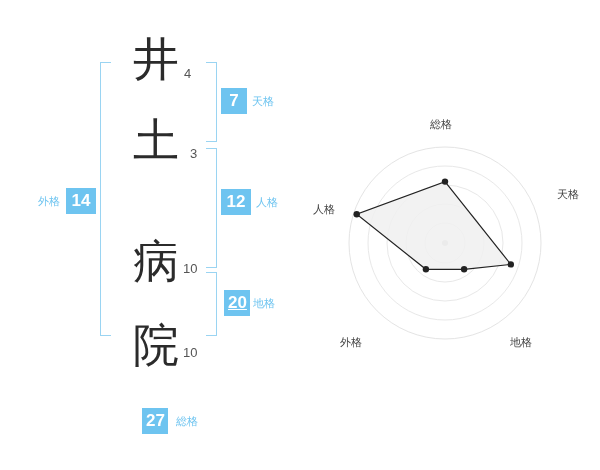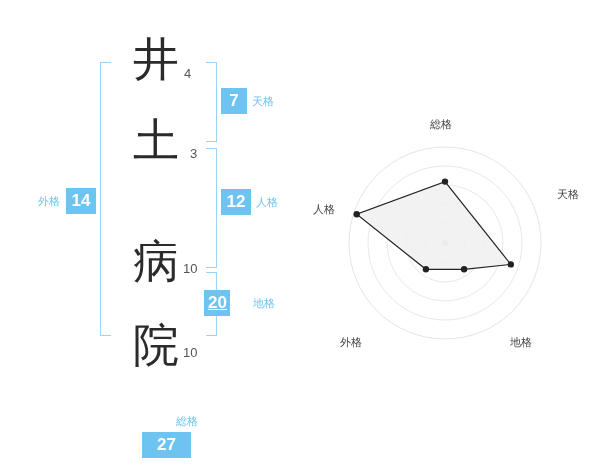--- a/index.html
+++ b/index.html
@@ -125,24 +125,24 @@
 
     <div class="bracket-r" style="left:206px; top:62px; width:10px; height:78px;"></div>
     <div class="chip" style="left:221px; top:88px; width:26px;">7</div>
     <div class="chip-label" style="left:252px; top:88px;">天格</div>
 
     <div class="bracket-r" style="left:206px; top:148px; width:10px; height:118px;"></div>
     <div class="chip" style="left:221px; top:189px; width:30px;">12</div>
     <div class="chip-label" style="left:256px; top:189px;">人格</div>
 
     <div class="bracket-r" style="left:206px; top:272px; width:10px; height:62px;"></div>
-    <div class="chip" style="left:204px; top:290px; width:16px;text-decoration:underline;">20</div>
+    <div class="chip" style="left:224px; top:290px; width:16px;text-decoration:underline;">20</div>
     <div class="chip-label" style="left:253px; top:290px;">地格</div>
 
-    <div class="chip" style="left:142px; top:432px; width:49px;text-align:center;">27</div>
+    <div class="chip" style="left:142px; top:408px; width:26px;text-align:center;">27</div>
     <div class="chip-label" style="left:176px; top:408px;">総格</div>
   </div>
 
   <div class="chart-panel">
     <svg width="300" height="470" viewBox="0 0 300 470">
       <g transform="translate(145,243)">
         <circle cx="0" cy="0" r="96" fill="none" stroke="#e4e4e4" stroke-width="1"></circle>
         <circle cx="0" cy="0" r="77" fill="none" stroke="#e8e8e8" stroke-width="1"></circle>
         <circle cx="0" cy="0" r="58" fill="none" stroke="#e8e8e8" stroke-width="1"></circle>
         <circle cx="0" cy="0" r="39" fill="none" stroke="#e8e8e8" stroke-width="1"></circle>

